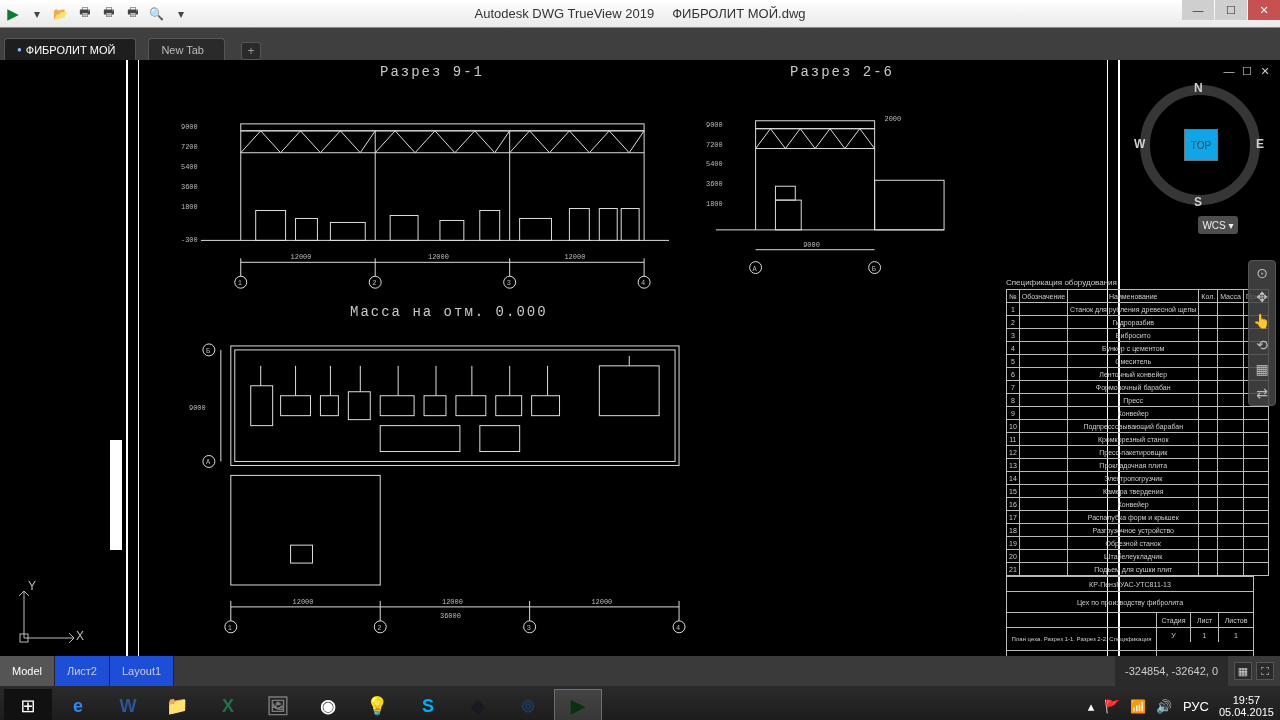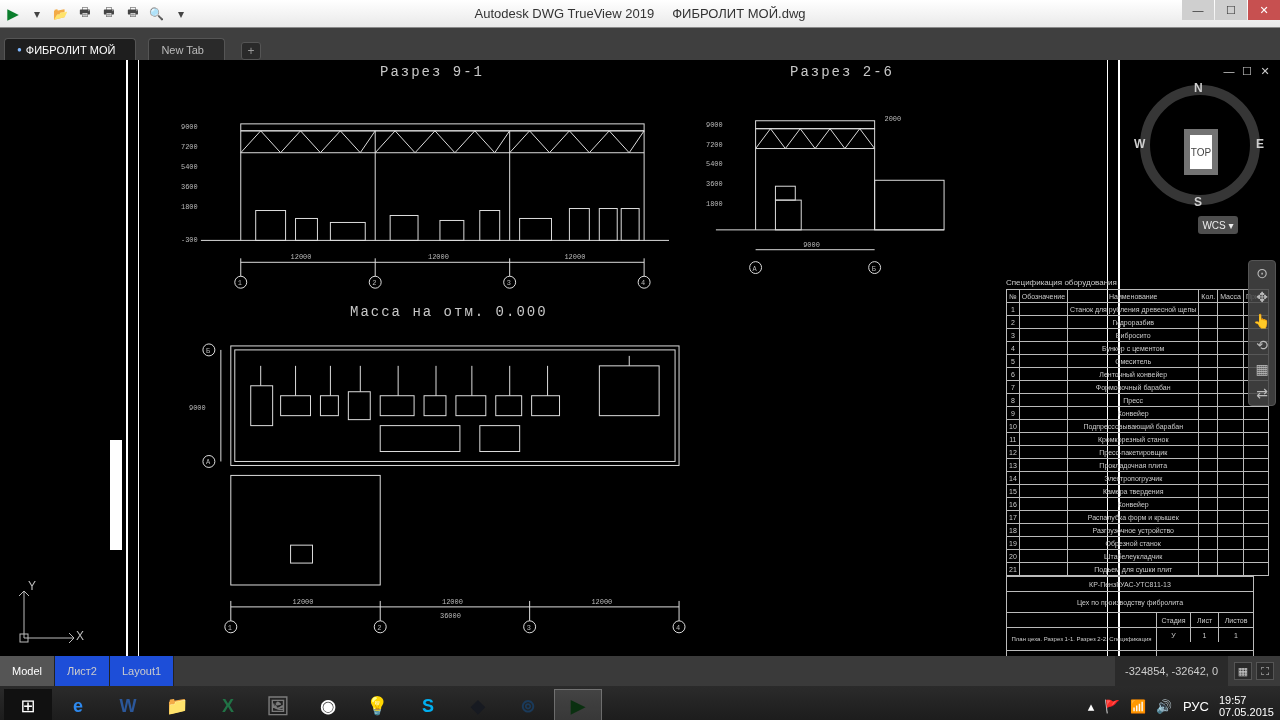--- a/index.html
+++ b/index.html
@@ -27,21 +27,21 @@
 .dwg-title{position:absolute;color:#c8c8c8;font:14px "Courier New";letter-spacing:2px;white-space:nowrap}
 
 .section{position:absolute;border:1px solid transparent}
 .section svg{position:absolute;inset:0}
 .section line,.section polyline,.section rect,.section circle,.section path,.section text{stroke:#ddd;stroke-width:1;fill:none}
 .section text{fill:#bbb;stroke:none;font:7px "Courier New"}
 
 #viewcube{position:absolute;right:20px;top:25px;width:120px;height:120px}
 #viewcube .ring{position:absolute;inset:0;border:10px solid rgba(120,120,120,.45);border-radius:50%}
 #viewcube .lbl{position:absolute;color:#cfcfcf;font-size:12px;font-weight:bold}
-#viewcube .cube{position:absolute;left:44px;top:44px;width:34px;height:46px;background:#ffffff;color:#444;font-size:10px;display:flex;align-items:center;justify-content:center;border:6px solid #737373}
+#viewcube .cube{position:absolute;left:44px;top:44px;width:34px;height:32px;background:#0ea5e9;color:#444;font-size:10px;display:flex;align-items:center;justify-content:center;border:1px solid #737373}
 #wcs{position:absolute;right:42px;top:156px;width:40px;height:18px;background:rgba(130,130,130,.6);color:#eee;font-size:10px;display:flex;align-items:center;justify-content:center;border-radius:3px}
 
 #navbar{position:absolute;right:4px;top:200px;width:28px;background:rgba(70,70,70,.85);border:1px solid #555;border-radius:4px;display:flex;flex-direction:column;align-items:center;padding:4px 0;gap:8px}
 #navbar span{color:#bbb;font-size:14px;width:100%;text-align:center}
 
 #docwinctrl{position:absolute;right:8px;top:4px;display:flex;gap:4px}
 #docwinctrl div{width:14px;height:14px;color:#ccc;font-size:11px;display:flex;align-items:center;justify-content:center}
 
 #ucs{position:absolute;left:14px;bottom:30px;color:#bdbdbd;font:12px sans-serif}
 #ucs svg{overflow:visible}
@@ -70,21 +70,21 @@
 #layouttabs .lt.active{background:#555;color:#fff}
 #layouttabs .coords{margin-left:auto;padding:0 10px;background:#2a2a2a;height:100%;display:flex;align-items:center;font-size:11px}
 #layouttabs .tray{display:flex;gap:4px;padding:0 6px}
 #layouttabs .tray span{width:18px;height:18px;background:#2a2a2a;border:1px solid #555;display:flex;align-items:center;justify-content:center;font-size:11px}
 
 #taskbar{height:40px;background:linear-gradient(#2b2b2b,#1a1a1a);display:flex;align-items:center;padding:0 4px;gap:2px;position:relative}
 #taskbar .tbtn{width:48px;height:34px;display:flex;align-items:center;justify-content:center;font-size:18px;color:#fff;border:1px solid transparent}
 #taskbar .tbtn.active{background:rgba(255,255,255,.12);border:1px solid rgba(255,255,255,.25)}
 #taskbar .start{background:#111;color:#fff}
 #taskbar .systray{position:absolute;right:6px;display:flex;align-items:center;gap:10px;color:#fff;font-size:11px}
-#taskbar .systray .clock{text-align:left;line-height:1.1}
+#taskbar .systray .clock{text-align:center;line-height:1.1}
 #taskbar .systray .ic{font-size:13px}
 .layer-bar{position:absolute;left:110px;top:380px;width:12px;height:110px;background:#fff}
 </style>
 </head>
 <body>
 
 <div id="titlebar">
   <div class="qat">
     <span style="color:#0a7d2c;font-size:15px">▶</span>
     <span>▾</span>
@@ -552,16 +552,16 @@
       <div class="tbtn active" style="color: rgb(10, 48, 16); font-weight: bold;">▶</div>
     </div>
   <div class="systray">
     <span class="ic">▴</span>
     <span class="ic">🚩</span>
     <span class="ic">📶</span>
     <span class="ic">🔊</span>
     <span class="ic">РУС</span>
     <div class="clock">
       <div>19:57</div>
-      <div>07.05.2015</div>
+      <div>05.04.2015</div>
     </div>
   </div>
 </div>
 
 </body></html>

